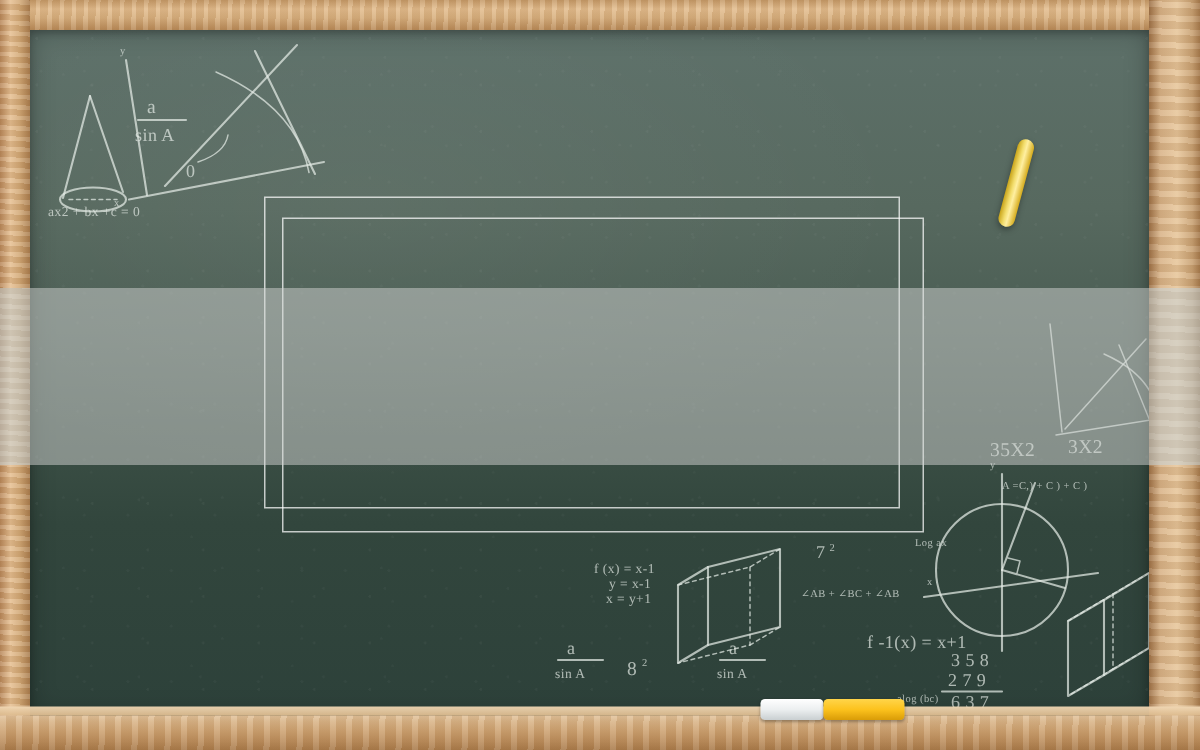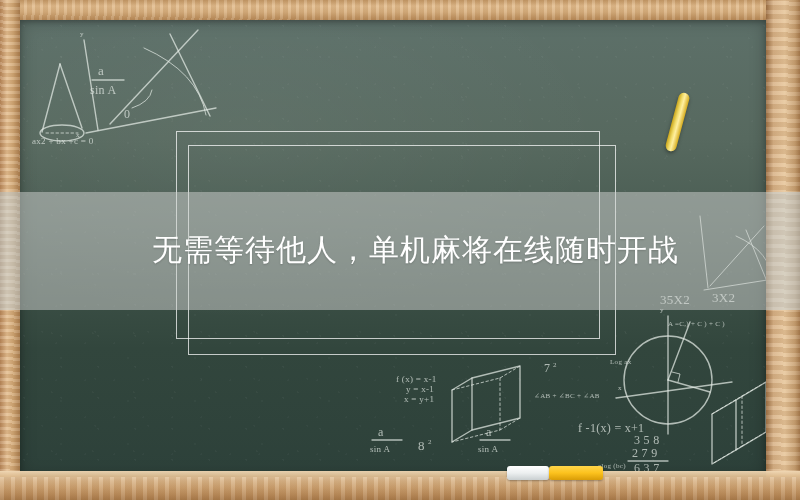--- a/index.html
+++ b/index.html
@@ -271,20 +271,19 @@
 
     <div class="board-inner-edge"></div>
   </div>
 
   <div class="deco-rect deco-outer"></div>
   <div class="deco-rect deco-inner"></div>
 
   <div class="chalk-yellow-stick"></div>
 
   <div class="overlay-band"></div>
-  <div class="headline">无需等待他人，单机麻将在线随时开战</div>
 
   <div class="ledge-lip"></div>
   <div class="ledge"></div>
   <div class="eraser"></div>
   <div class="chalk-yellow-ledge"></div>
 
 </div>
 
 </body></html>

